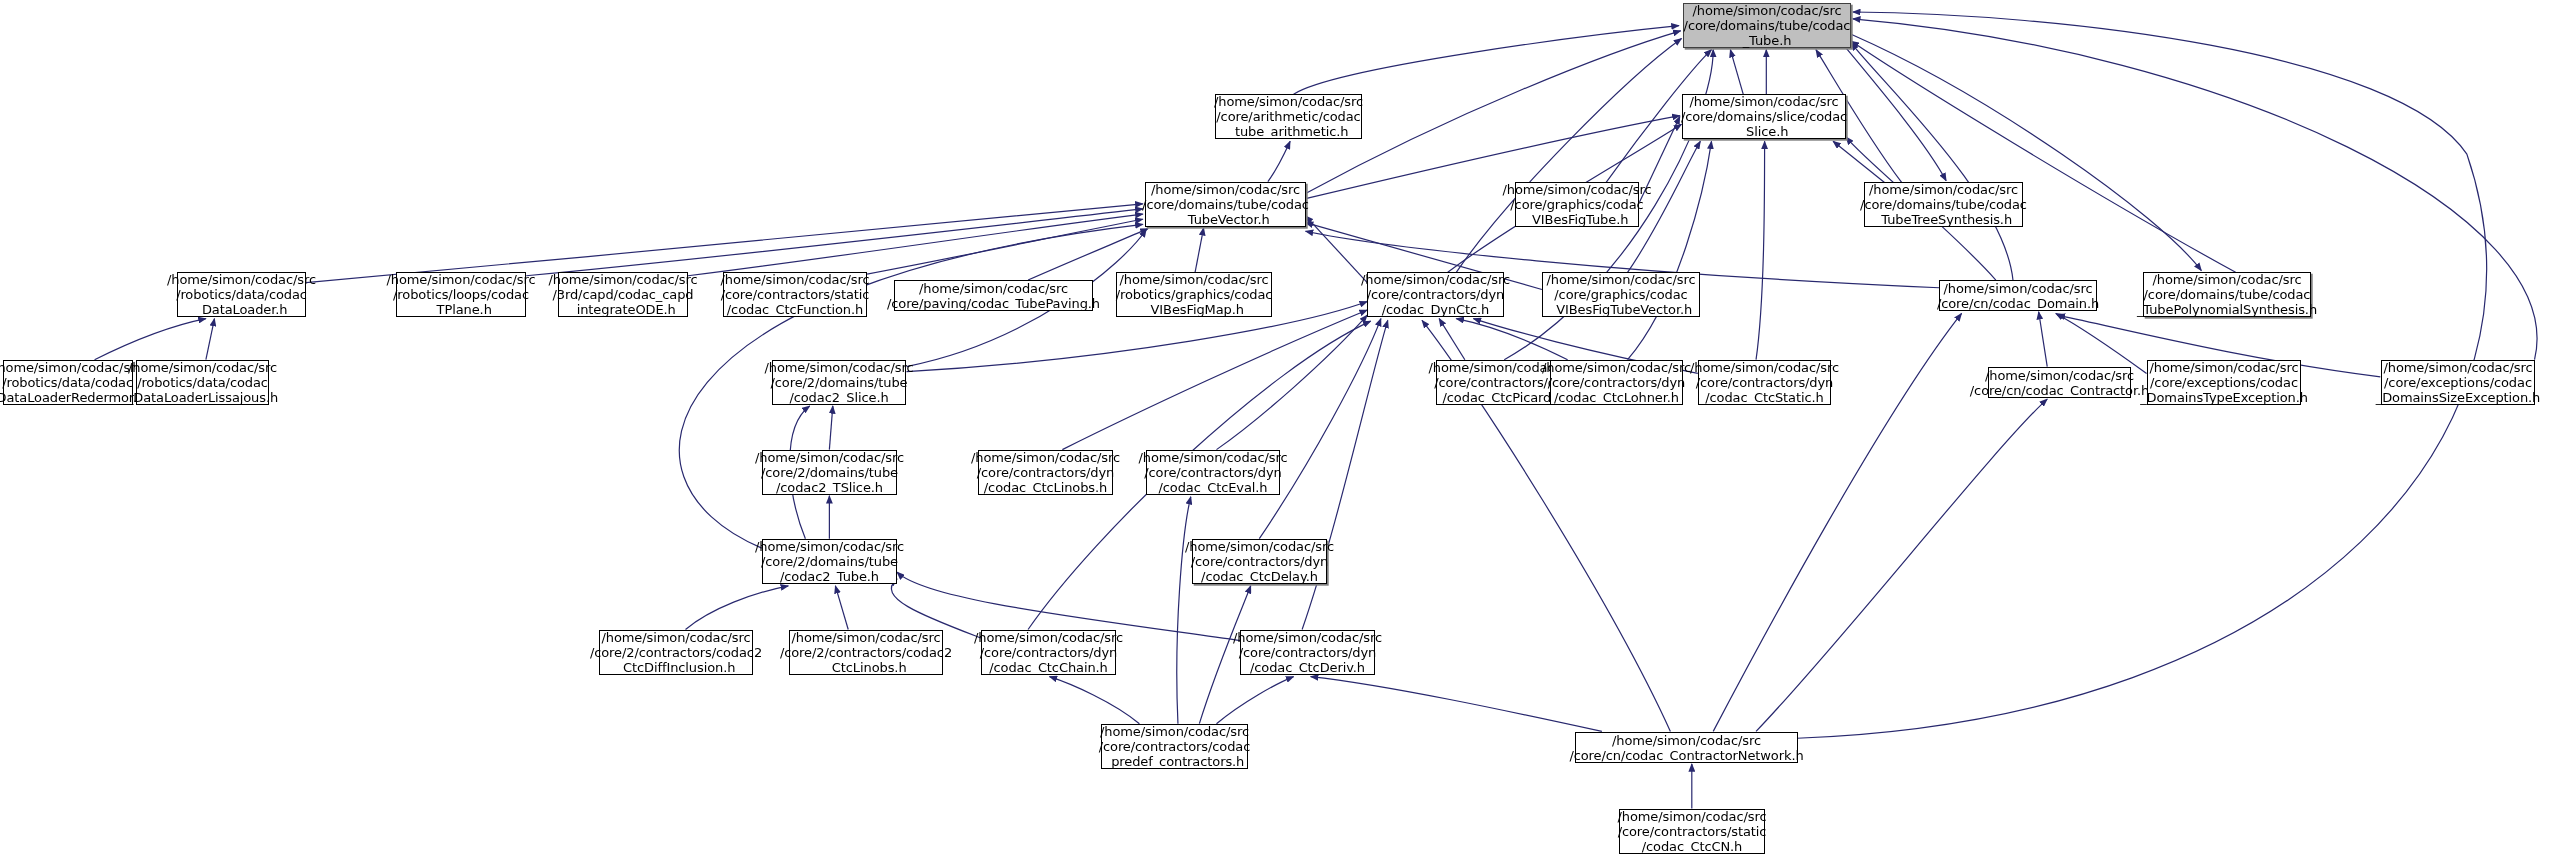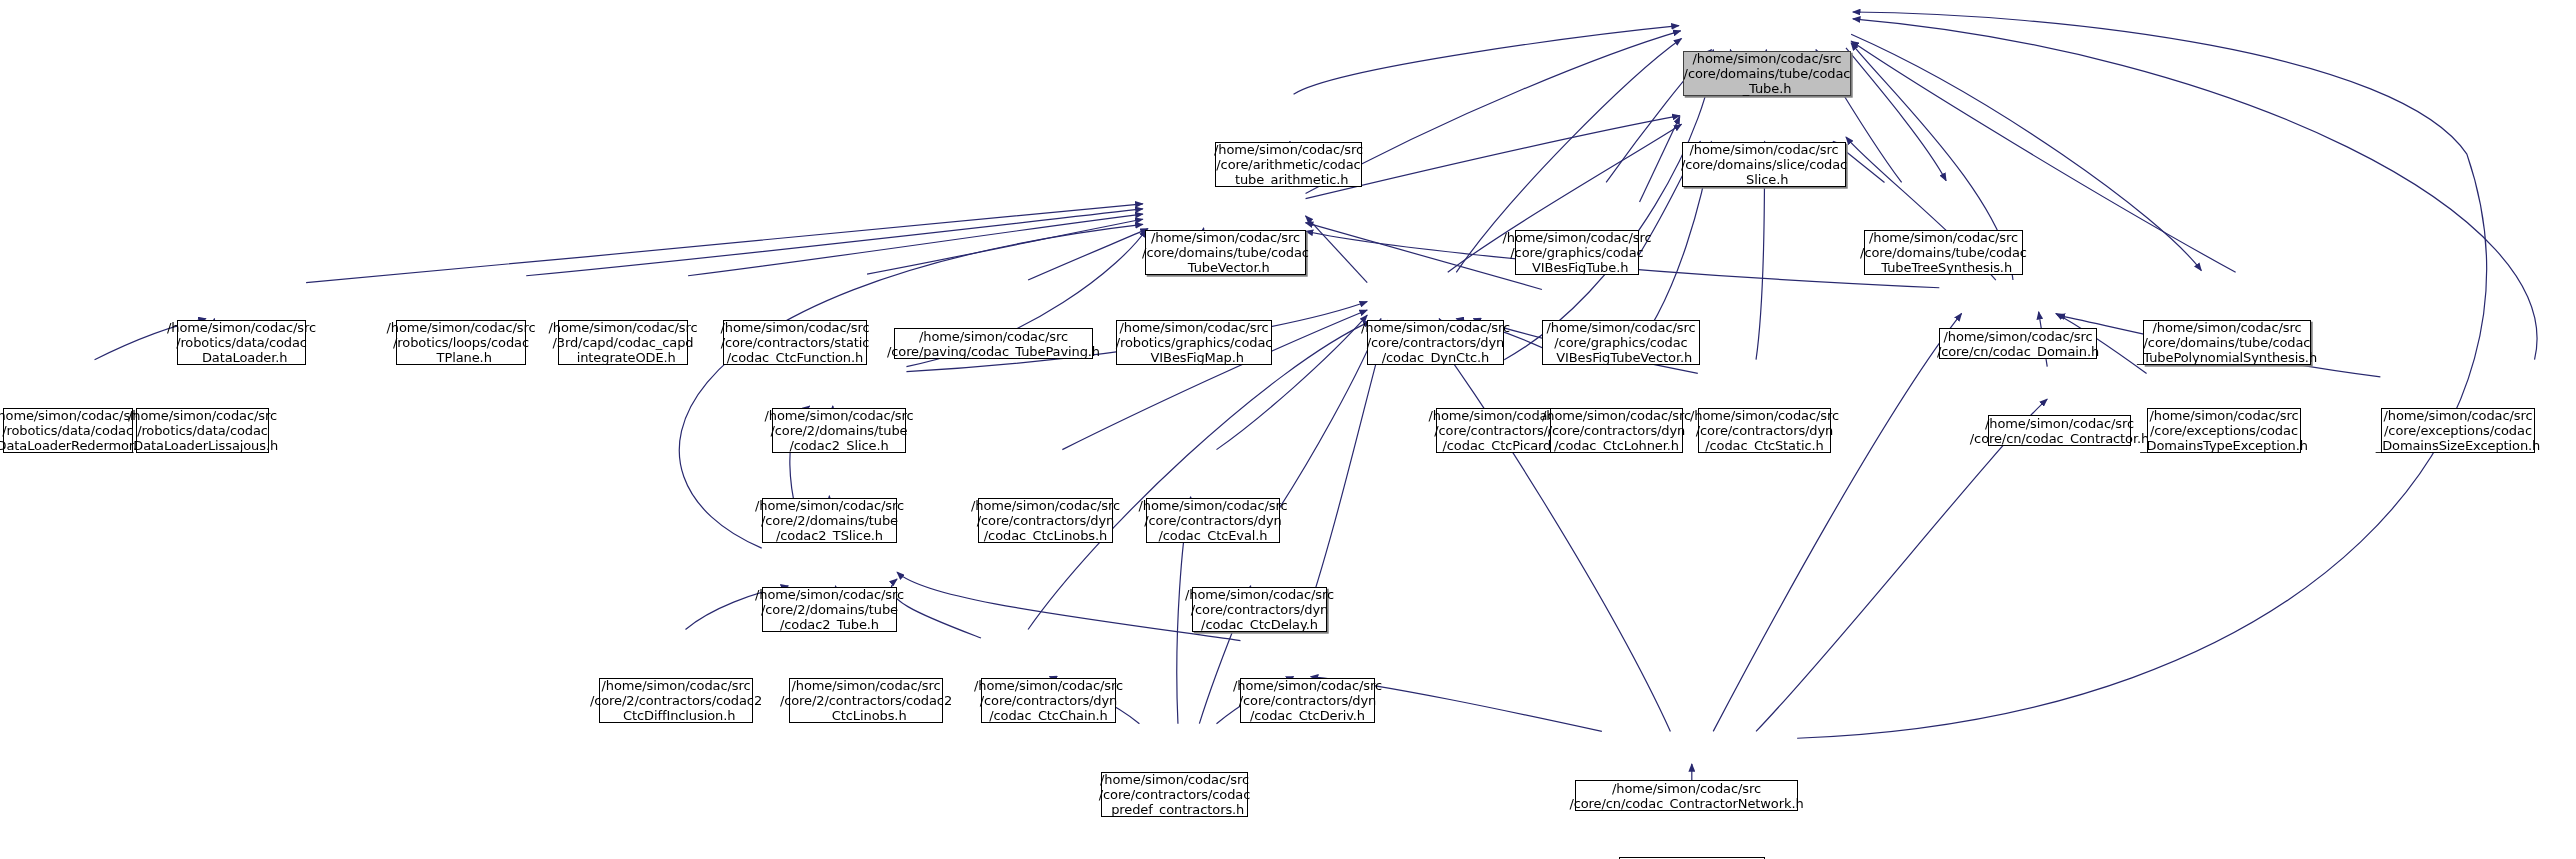--- a/index.html
+++ b/index.html
@@ -3,21 +3,21 @@
 <meta charset="utf-8">
 <style>
   html,body{margin:0;padding:0;background:#ffffff;}
   #canvas{position:relative;width:2576px;height:859px;background:#ffffff;
           font-family:"DejaVu Sans","Liberation Sans",sans-serif;overflow:hidden;}
   #edges{position:absolute;left:0;top:0;width:2576px;height:859px;}
   .node{position:absolute;box-sizing:border-box;background:#ffffff;
         border:0.9px solid #000000;display:flex;align-items:center;
         justify-content:center;text-align:center;color:#000000;
         font-size:13px;line-height:15px;white-space:pre-line;
-        letter-spacing:-0.1px;margin-top:48px;}
+        letter-spacing:-0.1px;}
   .node.root{background:#bfbfbf;border:0.9px solid #404040;}
   .node.shadow{box-shadow:1.7px 1.7px 0 0 #808080;}
 </style>
 </head>
 <body>
 
 <div id="canvas">
   <svg id="edges" viewBox="0 0 3007 1003" xmlns="http://www.w3.org/2000/svg">
     <defs>
       <marker id="ah" markerWidth="10" markerHeight="8" refX="9" refY="4" orient="auto" markerUnits="userSpaceOnUse">

